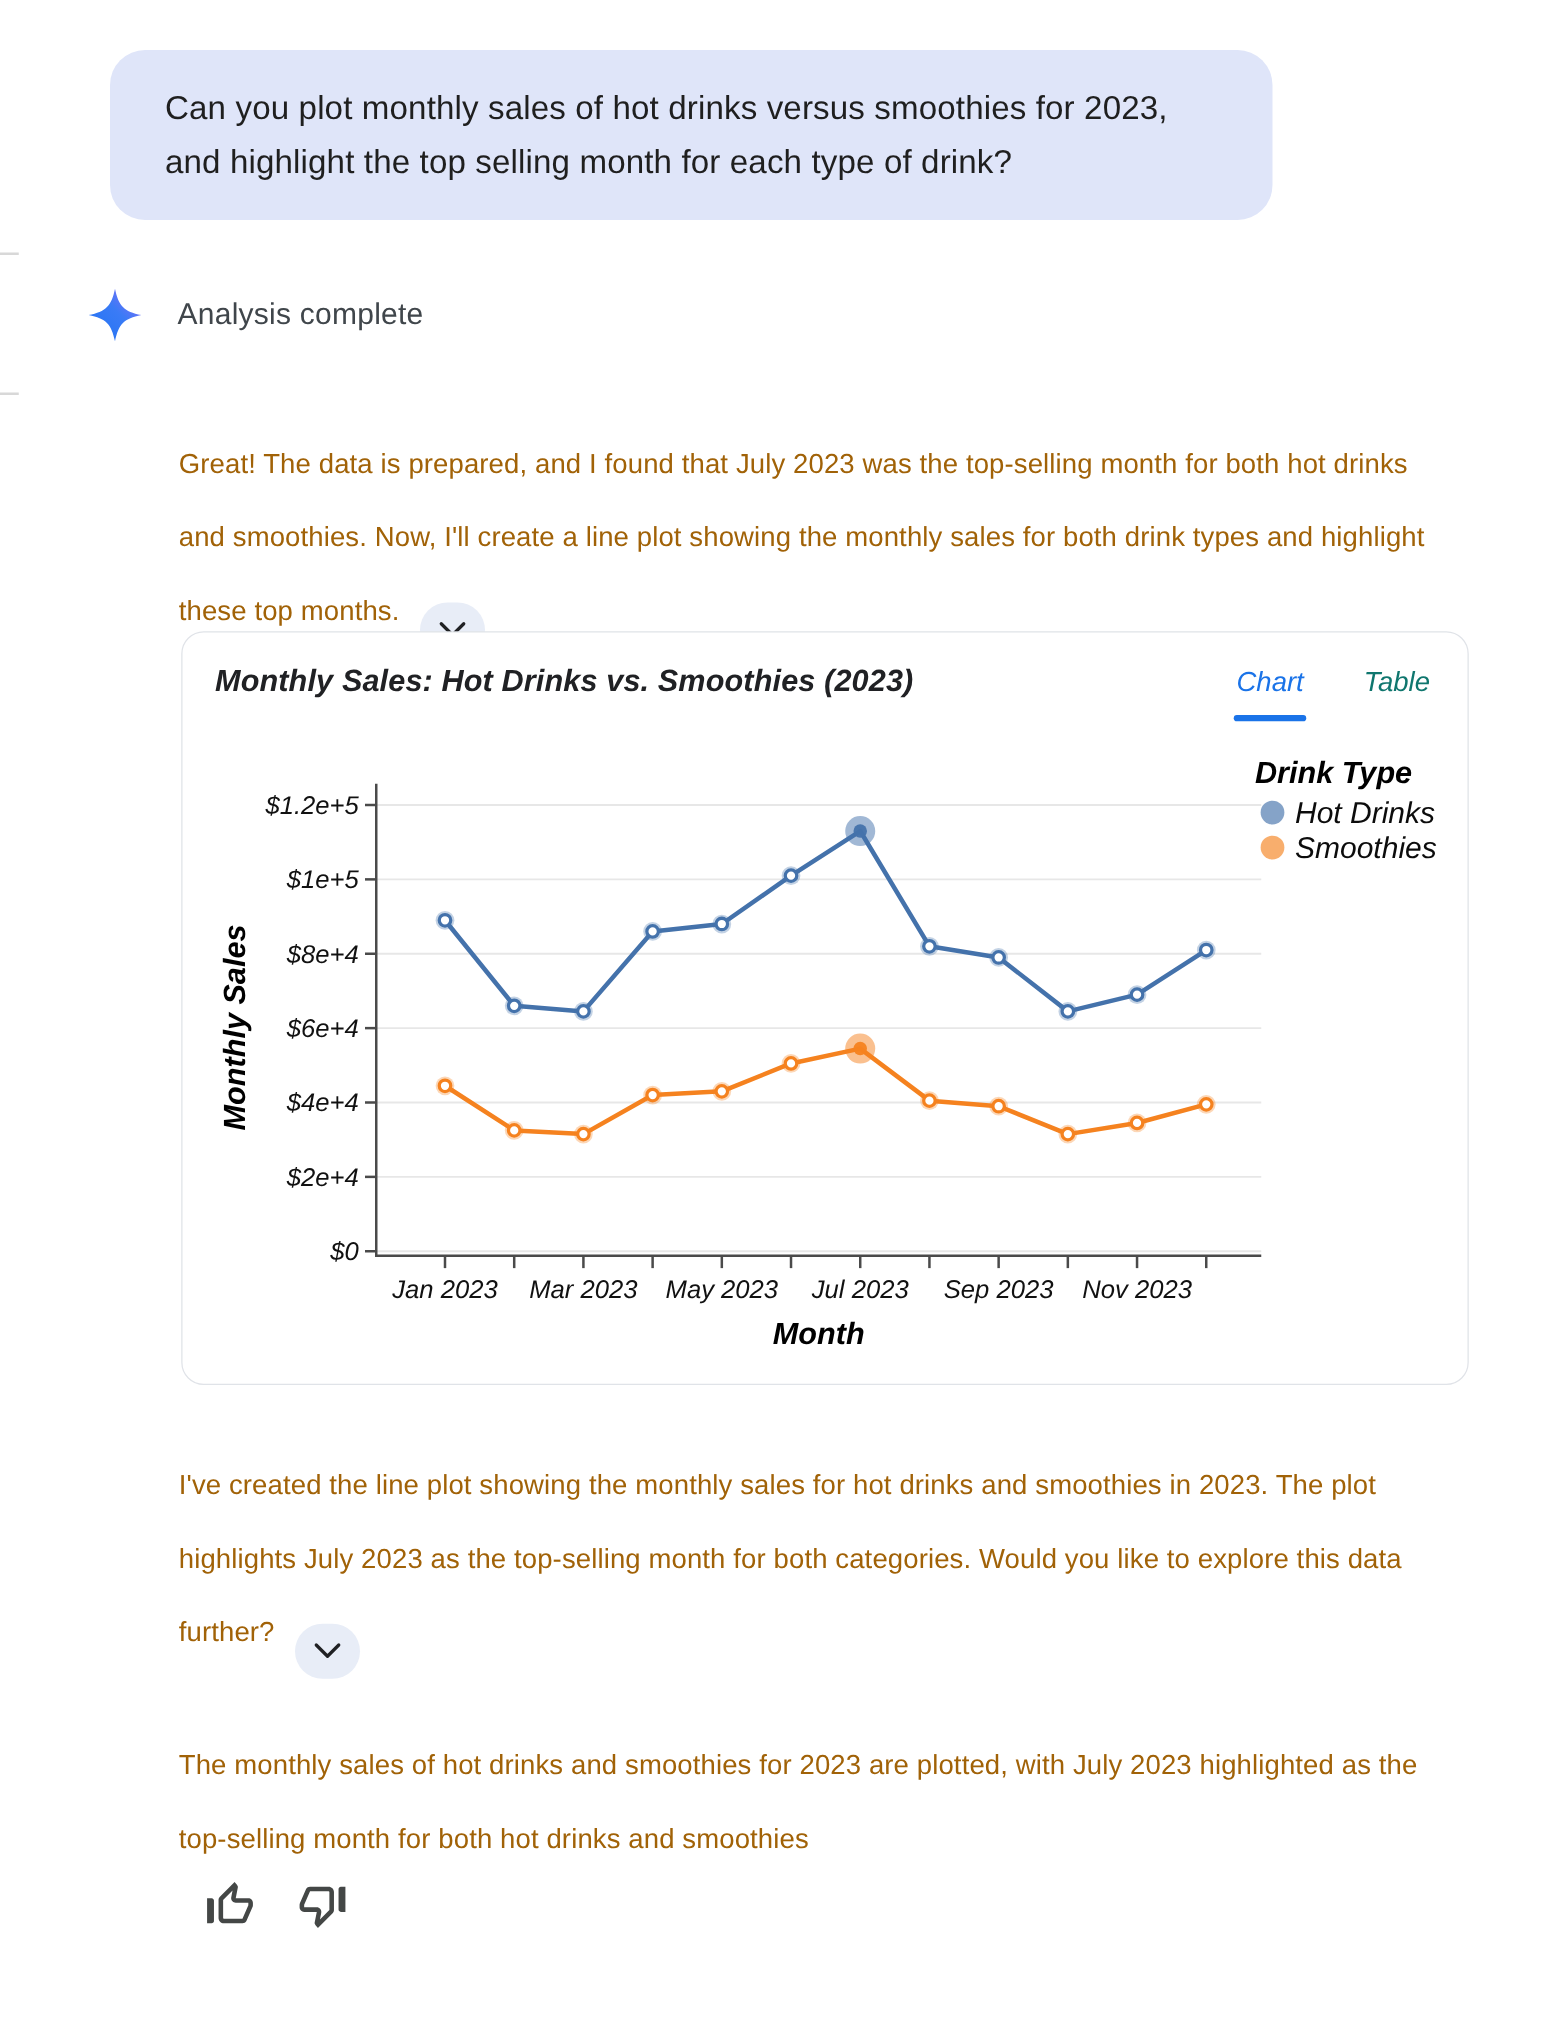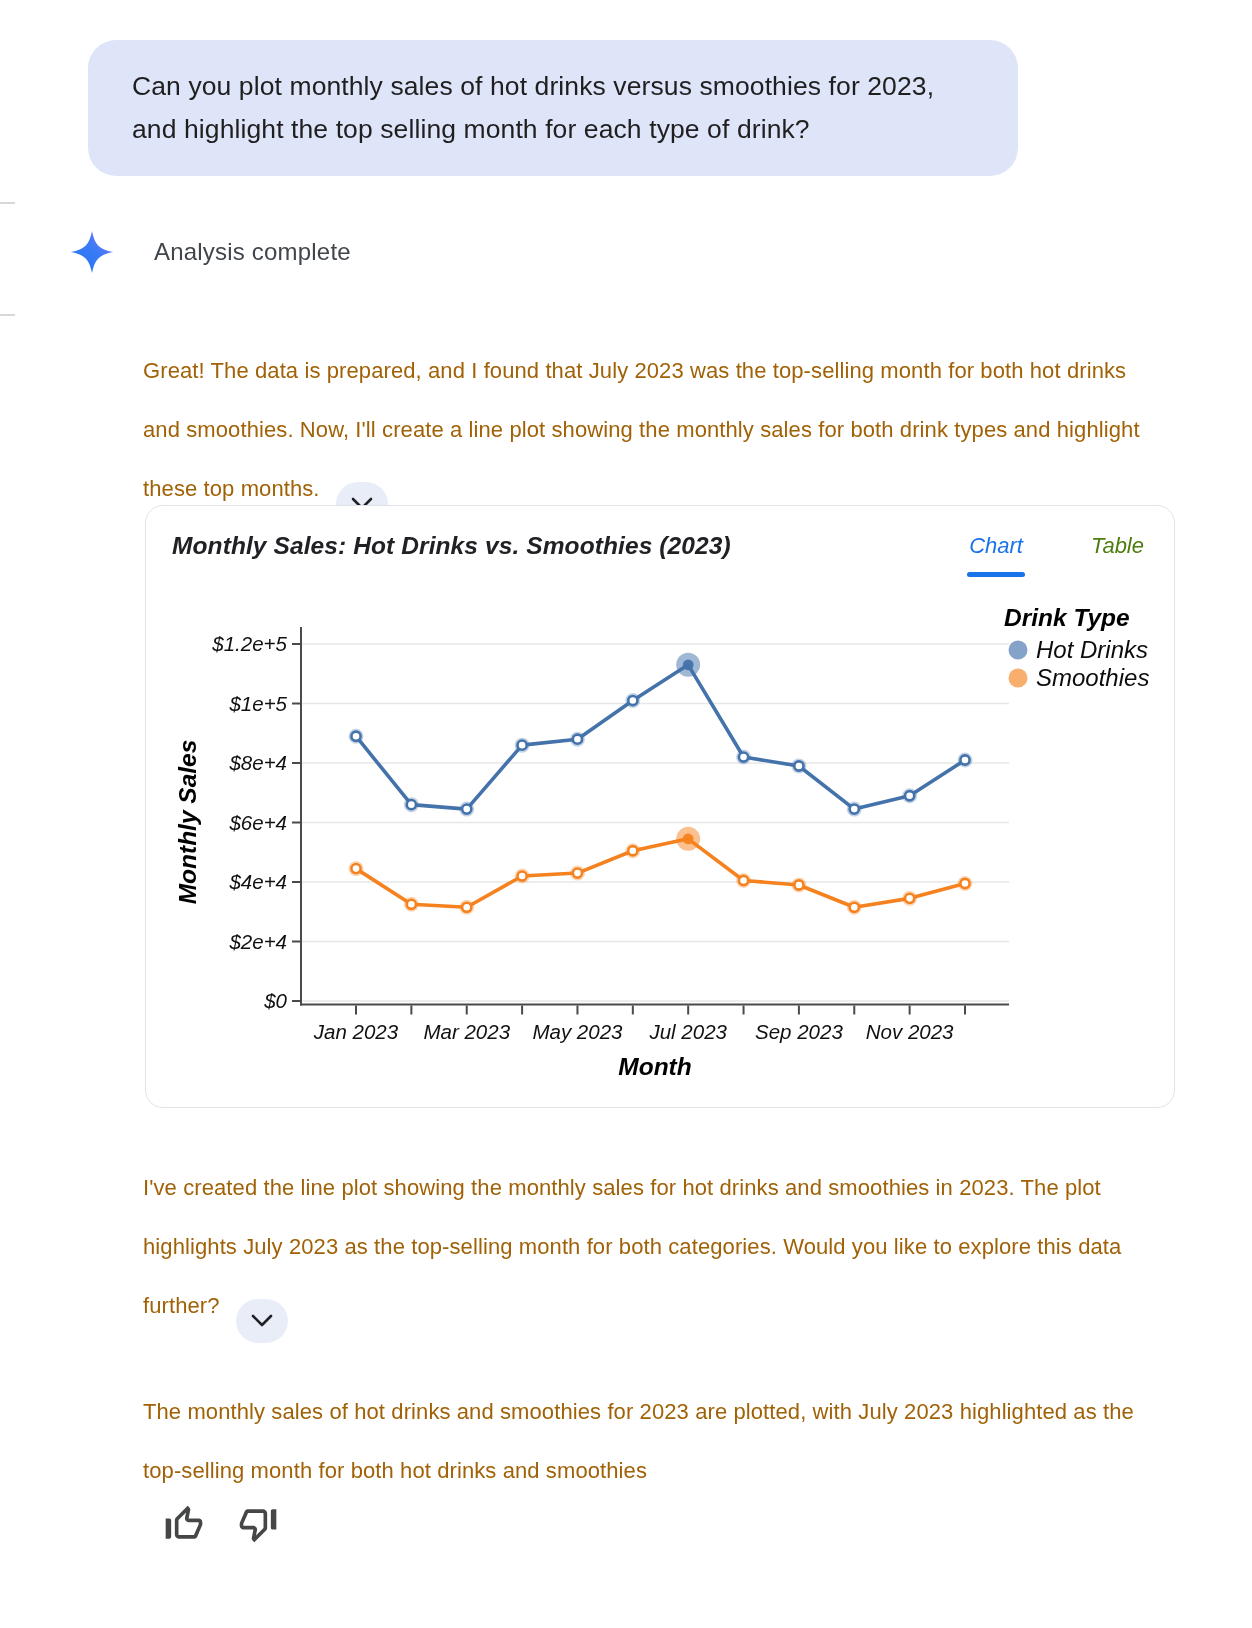--- a/index.html
+++ b/index.html
@@ -9,21 +9,21 @@
     -webkit-font-smoothing:antialiased;
   }
   .edge-line{position:absolute;left:0;width:15px;height:2px;background:#d8d8d8;}
   
   .user-bubble{
     position:absolute;left:88px;top:40px;width:930px;box-sizing:border-box;
     background:#dfe5f9;border-radius:28px;padding:25px 44px;
     font-size:26.5px;line-height:43px;color:#1f1f1f;letter-spacing:0.1px;
   }
   
-  .status-row{position:absolute;left:69px;top:228px;display:flex;align-items:center;gap:39px;height:48px;}
+  .status-row{position:absolute;left:69px;top:228px;display:flex;align-items:center;gap:27px;height:48px;}
   .sparkle{width:46px;height:46px;flex:0 0 auto;}
   .status-label{font-size:24px;color:#40464b;letter-spacing:0.2px;}
   
   .para{position:absolute;left:143px;width:1012px;font-size:22px;line-height:59px;color:#a16207;letter-spacing:0.1px;}
   .para.p1{top:341px;}
   .para.p2{top:1158px;width:1032px;}
   .para.p3{top:1382px;width:1032px;}
   .pill-btn{
     display:inline-flex;align-items:center;justify-content:center;
     width:52px;height:44px;border-radius:22px;background:#e8edf7;border:none;
@@ -33,22 +33,22 @@
   
   .card{
     position:absolute;left:145px;top:505px;width:1030px;height:603px;box-sizing:border-box;
     border:1px solid #e0e3e8;border-radius:18px;background:#fff;font-style:italic;
   }
   .card-header{
     position:absolute;left:26px;right:20px;top:26px;display:flex;
     justify-content:space-between;align-items:flex-start;
   }
   .card-title{font-size:24.5px;font-weight:700;color:#202124;letter-spacing:0.1px;}
-  .tabs{display:flex;gap:68px;padding-right:10px;margin-top:1px;}
-  .tab{font-size:22px;color:#4d7c0f;cursor:pointer;position:relative;padding-bottom:18px;}
+  .tabs{display:flex;gap:48px;padding-right:10px;margin-top:1px;}
+  .tab{font-size:22px;color:#0f766e;cursor:pointer;position:relative;padding-bottom:18px;}
   .tab.active{color:#1a73e8;font-weight:400;}
   .tab.active::after{
     content:"";position:absolute;left:-2px;right:-2px;bottom:0;height:5px;
     border-radius:3px;background:#1a73e8;
   }
   .chart-svg{position:absolute;left:16px;top:83px;}
   
   .feedback-row{position:absolute;left:160px;top:1500px;display:flex;gap:26px;}
   .icon-btn{width:48px;height:48px;border:none;background:transparent;padding:2px;cursor:pointer;}
   .icon-btn svg{display:block;}

